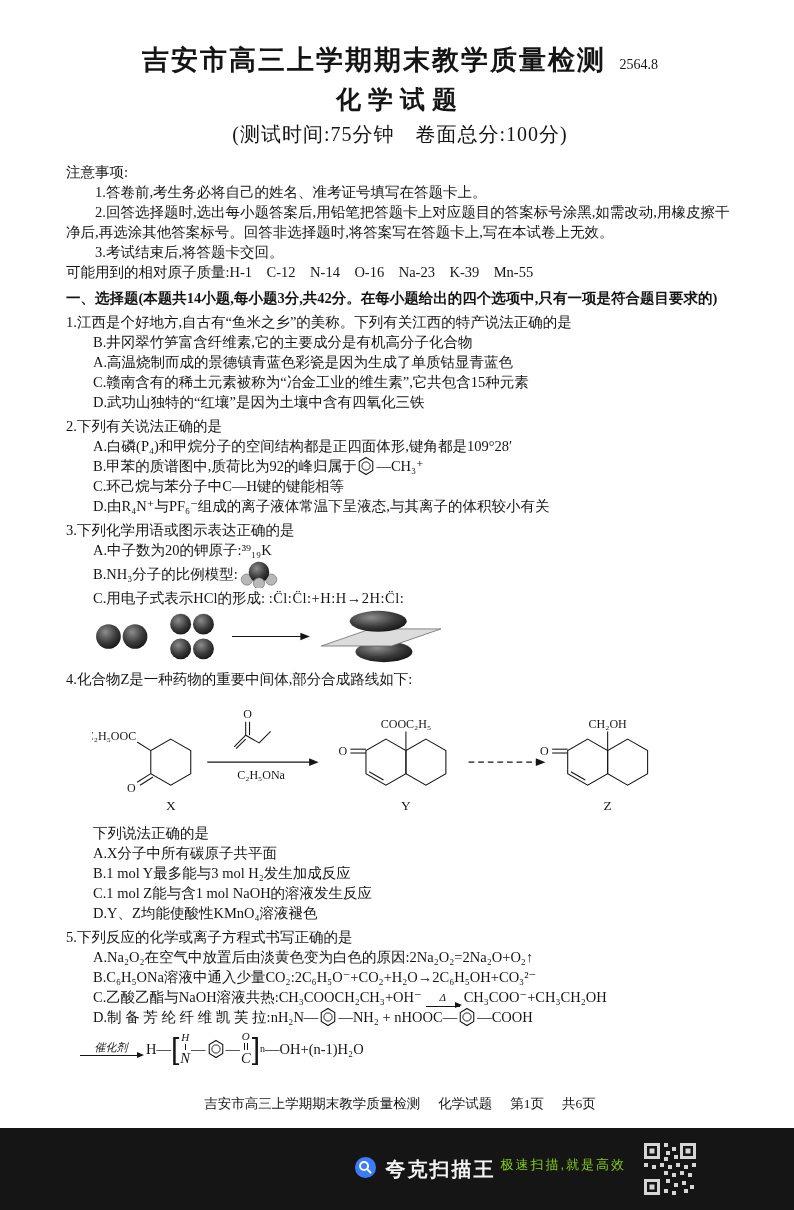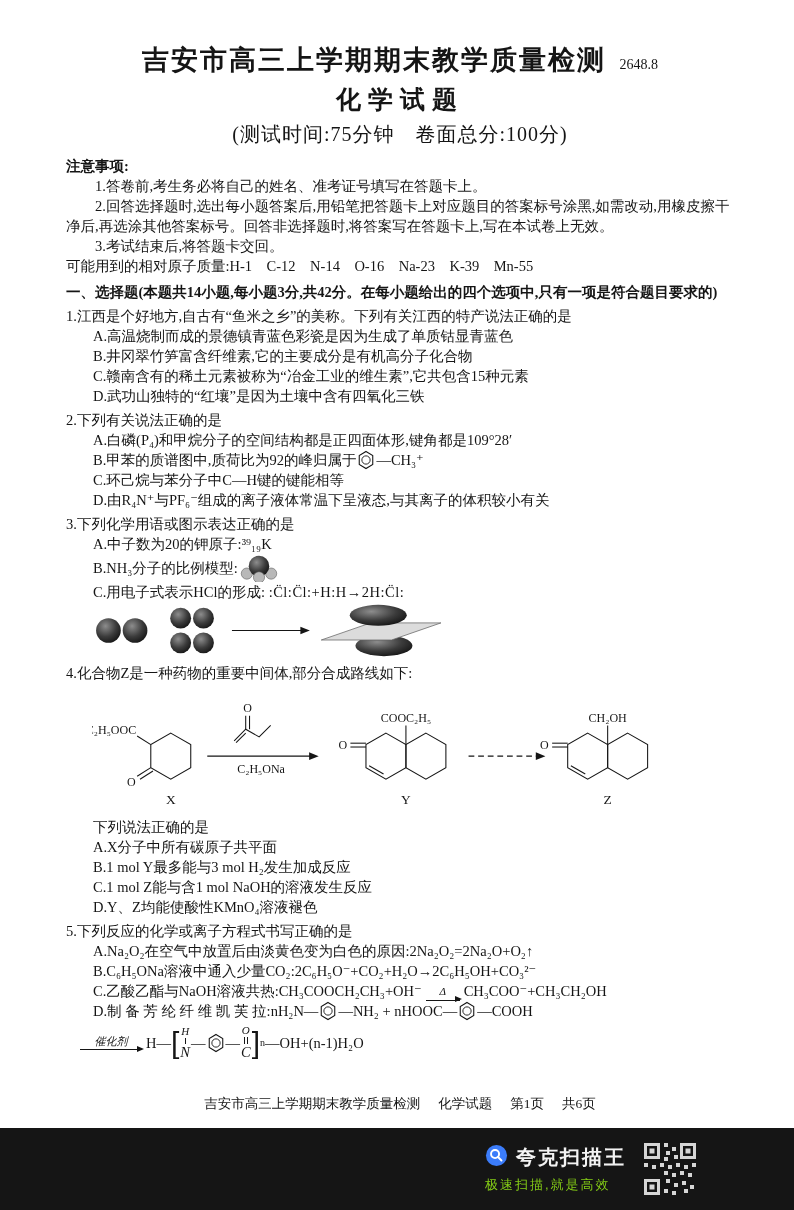--- a/index.html
+++ b/index.html
@@ -19,21 +19,21 @@
     overflow: hidden;
     display: flex; flex-direction: column;
     position: relative;
   }
   .title-row { text-align: center; }
   .exam-title { font-size: 27px; font-weight: 700; letter-spacing: 2px; }
   .exam-date { font-size: 14px; margin-left: 10px; }
   .subject { text-align: center; font-size: 25px; font-weight: 700; letter-spacing: 7px; margin-top: 4px; }
   .meta { text-align: center; font-size: 20px; letter-spacing: 1px; margin-top: 3px; }
   .notice { margin-top: 8px; }
-  .bold { font-weight: 700; }
+  .bold { font-weight: 400; margin-top: 6px; }
   .ind { text-indent: 2em; }
   .sec { margin-top: 6px; font-weight: 700; }
   .q { margin-top: 4px; }
   .opt { padding-left: 27px; }
   .row { display: flex; align-items: center; gap: 0; flex-wrap: nowrap; }
   .benz { vertical-align: -5px; margin: 0 1px; }
   .formula { letter-spacing: 0.5px; }
   .scheme-wrap { margin: 2px 0 2px 26px; }
   .ln { stroke: #151515; stroke-width: 1.1; fill: none; }
   .lbl { font-size: 12.5px; fill: #151515; font-family: "Liberation Serif", serif; }
@@ -54,21 +54,21 @@
   .polymer { display: flex; align-items: center; padding-left: 10px; margin-top: 4px; flex-wrap: nowrap; }
   .page-footer { margin-top: auto; text-align: center; font-size: 13.5px; padding: 6px 0 8px 0; }
   .page-footer span { margin: 0 9px; }
   .scan-bar {
     height: 82px; flex: 0 0 82px;
     background: #151515;
     display: flex; align-items: center; justify-content: flex-end;
     gap: 18px; padding-right: 98px;
     font-family: "Liberation Sans", "DejaVu Sans", sans-serif;
   }
-  .brand-col { display: flex; flex-direction: column; gap: 5px; }
+  .brand-col { display: flex; flex-direction: row; gap: 5px; }
   .brand-row { display: flex; align-items: center; gap: 8px; }
   .brand { color: #f3f3f3; font-size: 20px; font-weight: 700; letter-spacing: 2px; }
   .tagline { color: #84cc16; font-size: 13px; letter-spacing: 2px; }
   .qr { width: 52px; height: 52px; }
   sub { font-size: 10px; }
 </style>
 </head>
 <body>
 
 <svg width="0" height="0" style="position:absolute" aria-hidden="true">
@@ -78,39 +78,39 @@
       <stop offset="55%" stop-color="#3c3c3c"></stop>
       <stop offset="100%" stop-color="#0e0e0e"></stop>
     </radialGradient>
   </defs>
 </svg>
 
 <div class="doc">
 
   <div class="title-row">
     <span class="exam-title">吉安市高三上学期期末教学质量检测</span>
-    <span class="exam-date">2648.8</span>
+    <span class="exam-date">2564.8</span>
   </div>
   <div class="subject">化学试题</div>
   <div class="meta">(测试时间:75分钟　卷面总分:100分)</div>
 
   <div class="notice">
     <div class="bold">注意事项:</div>
     <p class="ind">1.答卷前,考生务必将自己的姓名、准考证号填写在答题卡上。</p>
     <p class="ind">2.回答选择题时,选出每小题答案后,用铅笔把答题卡上对应题目的答案标号涂黑,如需改动,用橡皮擦干净后,再选涂其他答案标号。回答非选择题时,将答案写在答题卡上,写在本试卷上无效。</p>
     <p class="ind">3.考试结束后,将答题卡交回。</p>
     <p>可能用到的相对原子质量:H-1　C-12　N-14　O-16　Na-23　K-39　Mn-55</p>
   </div>
 
   <p class="sec">一、选择题(本题共14小题,每小题3分,共42分。在每小题给出的四个选项中,只有一项是符合题目要求的)</p>
 
   <div class="q">
     <p>1.江西是个好地方,自古有“鱼米之乡”的美称。下列有关江西的特产说法正确的是</p>
+    <p class="opt">B.井冈翠竹笋富含纤维素,它的主要成分是有机高分子化合物</p>
     <p class="opt">A.高温烧制而成的景德镇青蓝色彩瓷是因为生成了单质钴显青蓝色</p>
-    <p class="opt">B.井冈翠竹笋富含纤维素,它的主要成分是有机高分子化合物</p>
     <p class="opt">C.赣南含有的稀土元素被称为“冶金工业的维生素”,它共包含15种元素</p>
     <p class="opt">D.武功山独特的“红壤”是因为土壤中含有四氧化三铁</p>
   </div>
 
   <div class="q">
     <p>2.下列有关说法正确的是</p>
     <p class="opt">A.白磷(P₄)和甲烷分子的空间结构都是正四面体形,键角都是109°28′</p>
     <p class="opt">
       <span>B.甲苯的质谱图中,质荷比为92的峰归属于</span><svg class="benz" viewBox="0 0 20 22" width="18" height="20">
           <polygon points="10,1.5 17.5,6 17.5,16 10,20.5 2.5,16 2.5,6" fill="none" stroke="#151515" stroke-width="1.2"></polygon>

